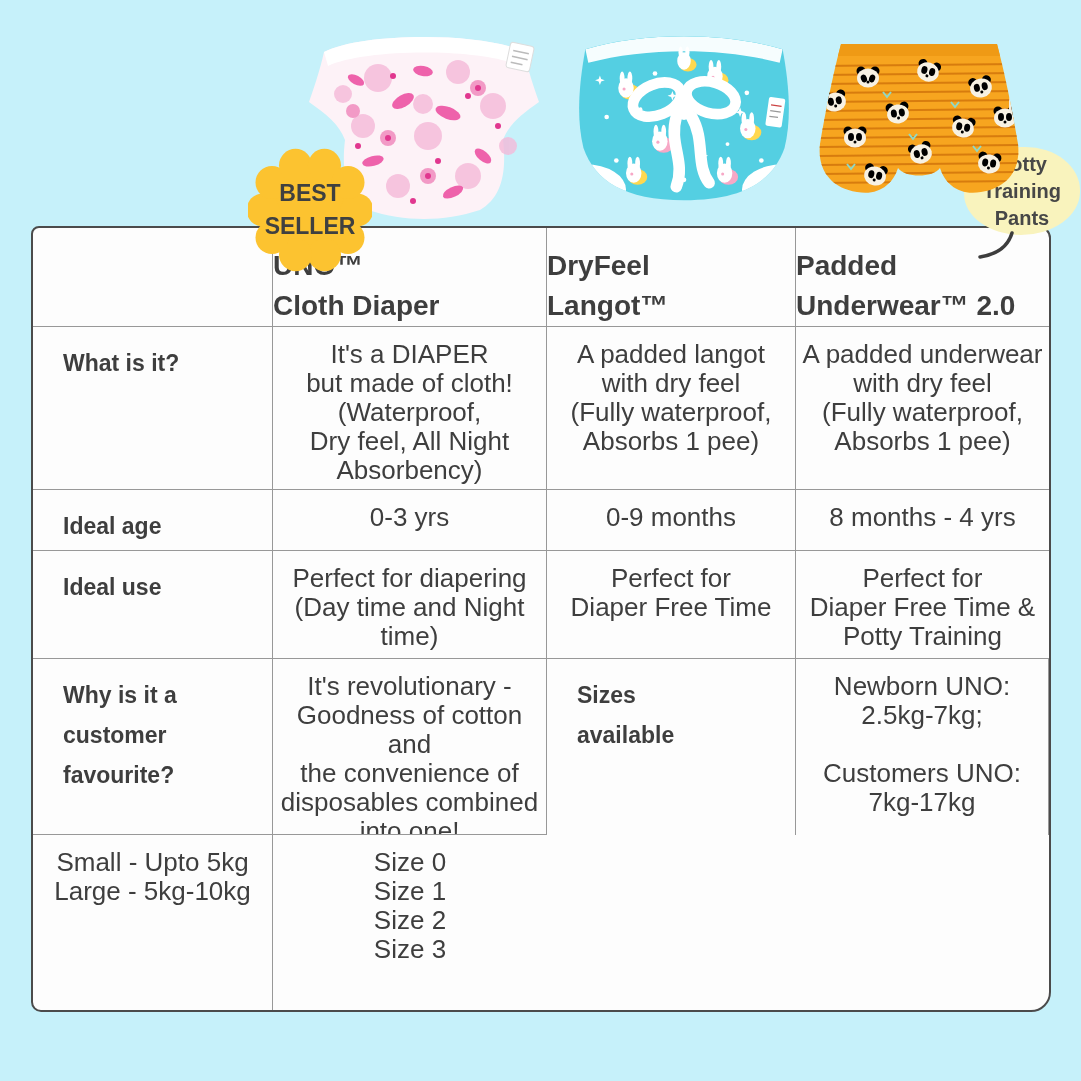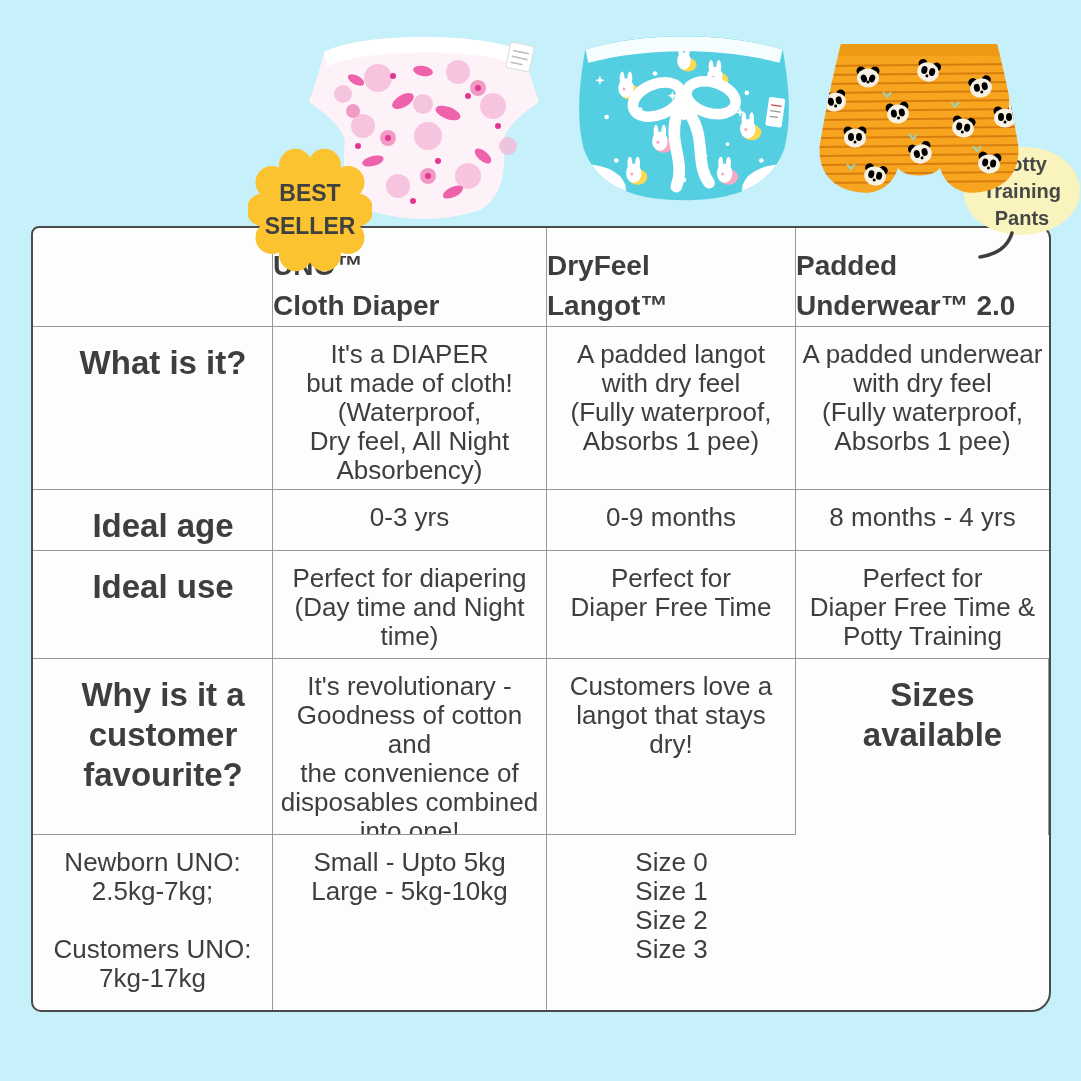--- a/index.html
+++ b/index.html
@@ -35,22 +35,22 @@
     white-space:pre-line;
     overflow:hidden;
   }
   .cell.vline{border-right:1.5px solid #989898;}
   .cell.hline{border-bottom:1.5px solid #989898;}
   .hdr{
     font-weight:bold;font-size:28px;line-height:40px;
     text-align:left;padding-top:18px;
   }
   .rowlabel{
-    font-weight:bold;font-size:33px;line-height:40px;
-    text-align:center;padding:16px 9px 0 30px;
+    font-weight:bold;font-size:23px;line-height:40px;
+    text-align:left;padding:16px 9px 0 30px;
   }
   .datacell{
     font-size:26px;line-height:29px;
     text-align:center;padding:13px 6px 0 6px;
   }
 
   
   .badge-best{
     position:absolute;left:248px;top:148px;width:124px;height:124px;z-index:4;
   }
@@ -431,23 +431,20 @@
 Potty Training</div>
 
     <div class="cell vline hline rowlabel">Why is it a
 customer
 favourite?</div>
     <div class="cell vline hline datacell">It's revolutionary -
 Goodness of cotton and
 the convenience of
 disposables combined
 into one!</div>
-    <div class="cell vline hline datacell">Customers love a
-langot that stays
-dry!</div>
 
     <div class="cell vline rowlabel">Sizes
 available</div>
     <div class="cell vline datacell">Newborn UNO:
 2.5kg-7kg;
 
 Customers UNO:
 7kg-17kg</div>
     <div class="cell vline datacell">Small - Upto 5kg
 Large - 5kg-10kg</div>

